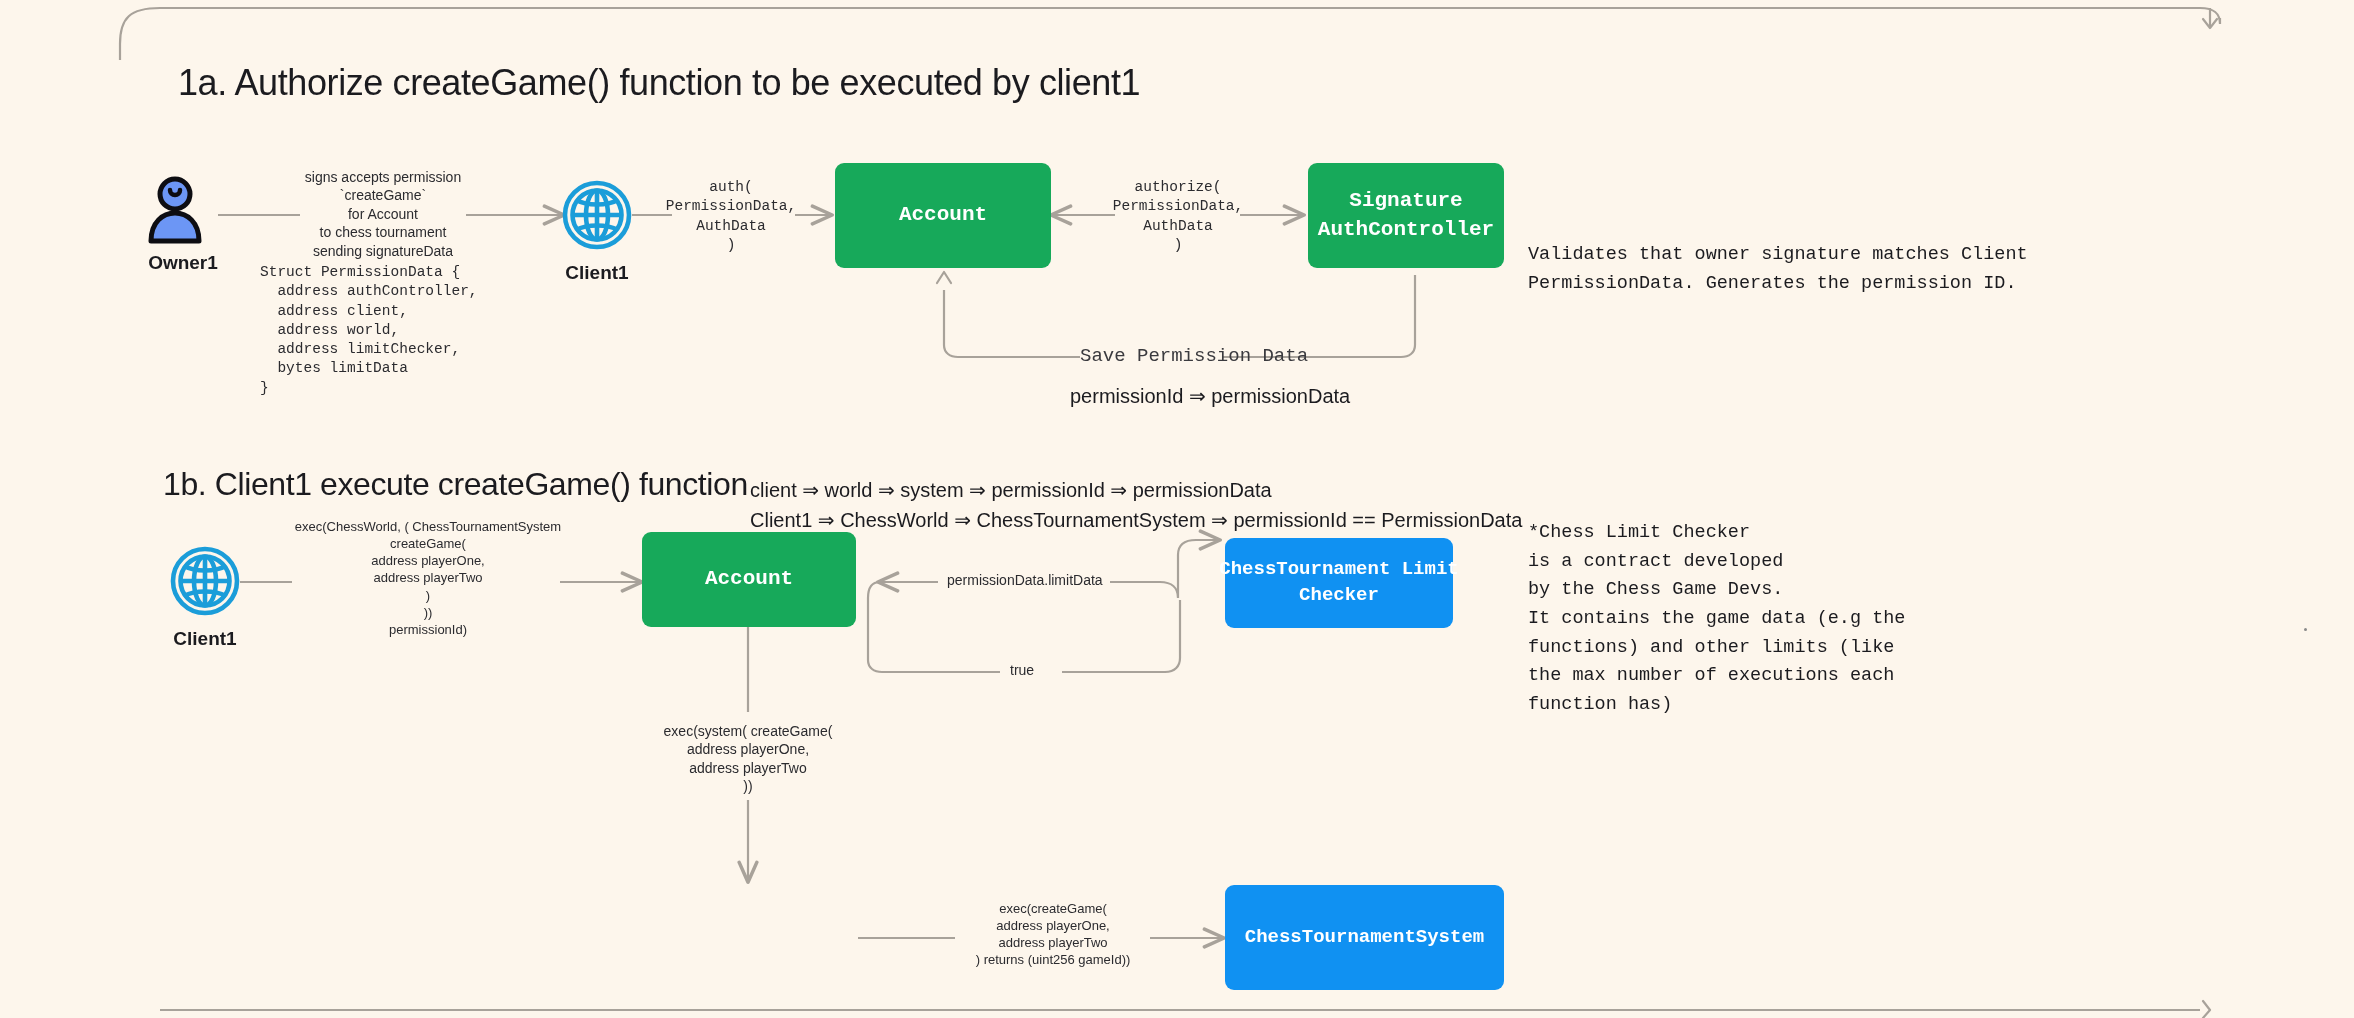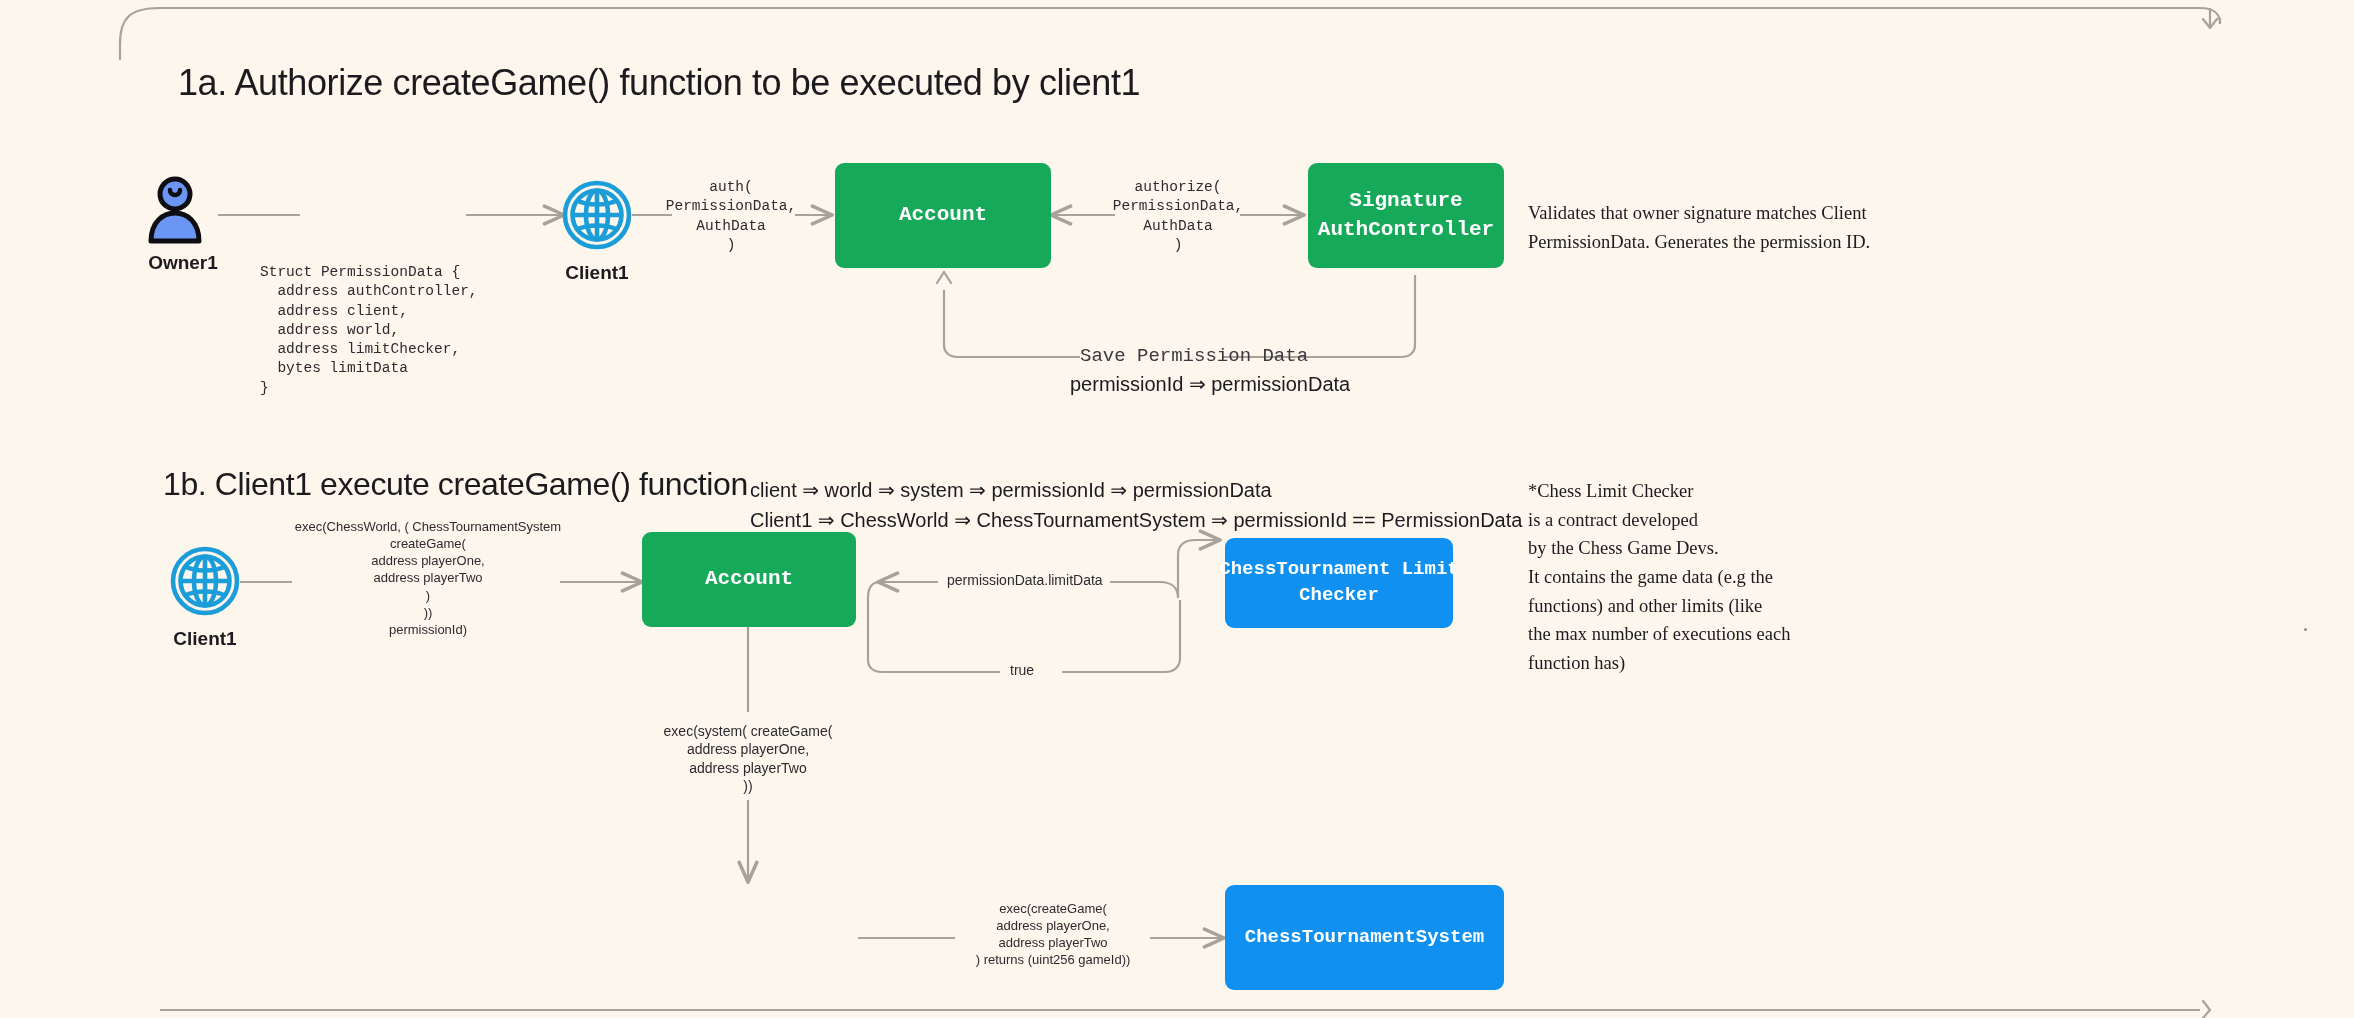--- a/index.html
+++ b/index.html
@@ -63,23 +63,23 @@
     background:#fdf6ec;padding:0 7px;white-space:nowrap;
   }
 
   
   .fig-cap{
     font-size:19px;font-weight:bold;text-align:center;white-space:nowrap;
   }
 
   
   .note{
-    font-family:Liberation Serif, serif;
+    font-family:Liberation Mono, monospace;
     font-size:18.5px;line-height:1.55;
-    color:#1b1b1f;white-space:pre;
+    color:#1b1b1f;white-space:pre;margin-top:42px;
   }
   .map-line{
     font-family:"Liberation Sans", sans-serif;
     font-size:20px;line-height:1.55;color:#1b1b1f;white-space:nowrap;
   }
   .loop-cap-mono{
     font-family:"Liberation Mono", monospace;
     font-size:19px;color:#3a3a3e;white-space:nowrap;
   }
   .loop-cap-sans{
@@ -168,20 +168,25 @@
       <path d="M14,50 C25,44 45,44 56,50"></path>
     </g>
 
     <rect x="1517" y="197" width="7" height="52" fill="#17a95a" opacity="0"></rect>
   </svg>
 
   <div class="abs title-sub" style="left:178px;top:62px;">1a. Authorize createGame() function to be executed by client1</div>
 
   <div class="abs fig-cap" style="left:128px;top:252px;width:110px;">Owner1</div>
 
+  <div class="abs sans-lbl" style="left:275px;top:168px;width:216px;">signs accepts permission
+`createGame`
+for Account
+to chess tournament
+sending signatureData</div>
 
   <div class="abs mono-lbl" style="left:260px;top:263px;width:246px;text-align:left;">Struct PermissionData {
   address authController,
   address client,
   address world,
   address limitChecker,
   bytes limitData
 }</div>
 
   <div class="abs fig-cap" style="left:542px;top:262px;width:110px;">Client1</div>
@@ -200,21 +205,21 @@
 
   <div class="abs node green" style="left:1308px;top:163px;width:196px;height:105px;font-size:21px;white-space:pre;">Signature
 AuthController</div>
 
   <div class="abs note" style="left:1528px;top:199px;">Validates that owner signature matches Client
 PermissionData. Generates the permission ID.</div>
 
   <div class="abs" style="left:1080px;top:345px;">
     <span class="loop-cap-mono">Save Permission Data</span>
   </div>
-  <div class="abs loop-cap-sans" style="left:1070px;top:372px;">permissionId ⇒ permissionData</div>
+  <div class="abs loop-cap-sans" style="left:1070px;top:384px;">permissionId ⇒ permissionData</div>
 
   <div class="abs title-sub-b" style="left:163px;top:466px;">1b. Client1 execute createGame() function</div>
 
   <div class="abs map-line" style="left:750px;top:475px;">client ⇒ world ⇒ system ⇒ permissionId ⇒ permissionData</div>
   <div class="abs map-line" style="left:750px;top:505px;">Client1 ⇒ ChessWorld ⇒ ChessTournamentSystem ⇒ permissionId == PermissionData</div>
 
   <div class="abs fig-cap" style="left:150px;top:628px;width:110px;">Client1</div>
 
   <div class="abs sans-lbl-sm" style="left:293px;top:518px;width:270px;">exec(ChessWorld, ( ChessTournamentSystem
 createGame(

